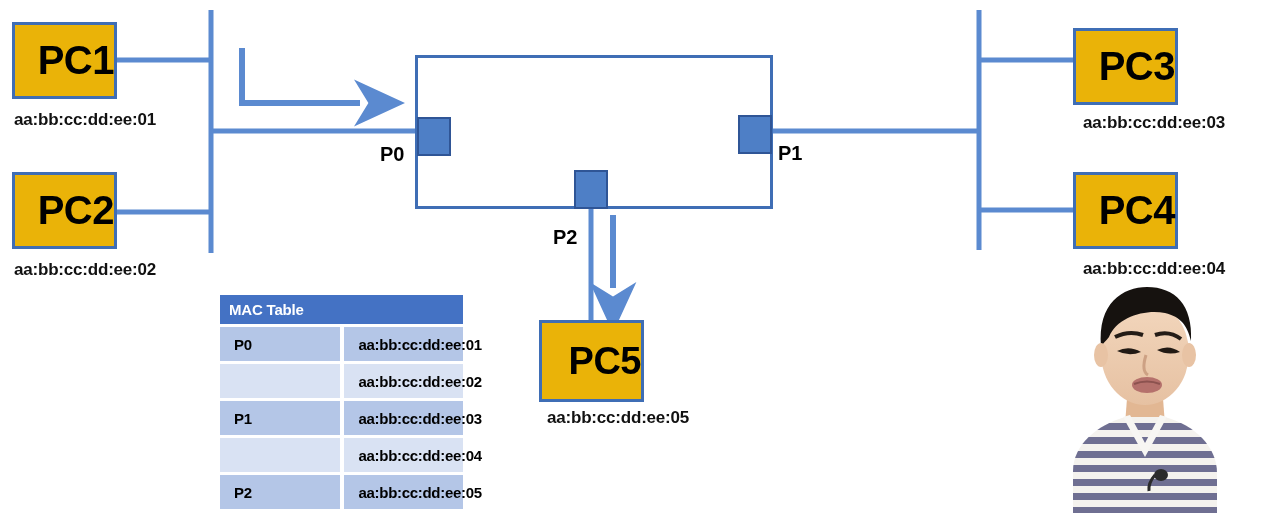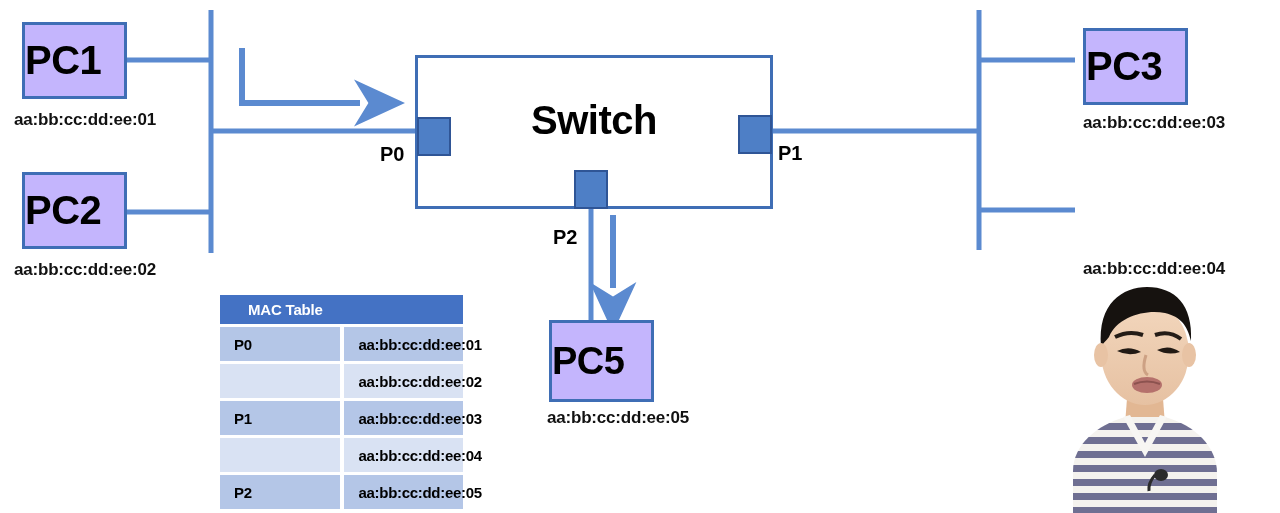--- a/index.html
+++ b/index.html
@@ -24,30 +24,29 @@
   
   #wires {
     position: absolute;
     left: 0; top: 0;
     width: 1280px;
     height: 513px;
   }
   
   .pc-box {
     position: absolute;
-    background: #c4b5fd;
+    background: #eab308;
     border: 3px solid #3f6eb5;
     box-sizing: border-box;
     display: flex;
     align-items: center;
-    justify-content: flex-start;
+    justify-content: flex-end;
     color: #000000;
     font-weight: bold;
     letter-spacing: -0.5px;
-    margin-left: 10px;
   }
   .pc-label {
     position: absolute;
     color: #111111;
     font-weight: bold;
     font-size: 17px;
     white-space: nowrap;
     letter-spacing: -0.2px;
   }
   
@@ -92,21 +91,21 @@
     width: 243px;
     border-collapse: collapse;
     table-layout: fixed;
   }
   #mac-table th {
     background: #4472c4;
     color: #ffffff;
     font-size: 15px;
     font-weight: bold;
     text-align: left;
-    padding: 6px 0 6px 28px;
+    padding: 6px 0 6px 9px;
     letter-spacing: -0.2px;
   }
   #mac-table td {
     font-size: 15px;
     font-weight: bold;
     color: #000000;
     height: 24px;
     padding: 5px 0 5px 0;
     letter-spacing: -0.3px;
   }
@@ -183,29 +182,31 @@
   <div class="pc-box" style="left:12px; top:172px; width:105px; height:77px; font-size:40px;">
     <span>PC2</span>
   </div>
   <div class="pc-label" style="left:14px; top:260px;">aa:bb:cc:dd:ee:02</div>
 
   <div class="pc-box" style="left:1073px; top:28px; width:105px; height:77px; font-size:40px;">
     <span>PC3</span>
   </div>
   <div class="pc-label" style="left:1083px; top:113px;">aa:bb:cc:dd:ee:03</div>
 
+  <div class="pc-box" style="left:1073px; top:172px; width:105px; height:77px; font-size:40px;">
+    <span>PC4</span>
+  </div>
   <div class="pc-label" style="left:1083px; top:259px;">aa:bb:cc:dd:ee:04</div>
 
   <div class="pc-box" style="left:539px; top:320px; width:105px; height:82px; font-size:38px;">
     <span>PC5</span>
   </div>
   <div class="pc-label" style="left:547px; top:408px;">aa:bb:cc:dd:ee:05</div>
 
   <div id="switch-box"></div>
-  <div id="switch-title">Switch</div>
 
   <div class="port-square" style="left:417px; top:117px; width:34px; height:39px;"></div>
   <div class="port-label" style="left:380px; top:143px;">P0</div>
 
   <div class="port-square" style="left:738px; top:115px; width:34px; height:39px;"></div>
   <div class="port-label" style="left:778px; top:142px;">P1</div>
 
   <div class="port-square" style="left:574px; top:170px; width:34px; height:39px;"></div>
   <div class="port-label" style="left:553px; top:226px;">P2</div>
 

